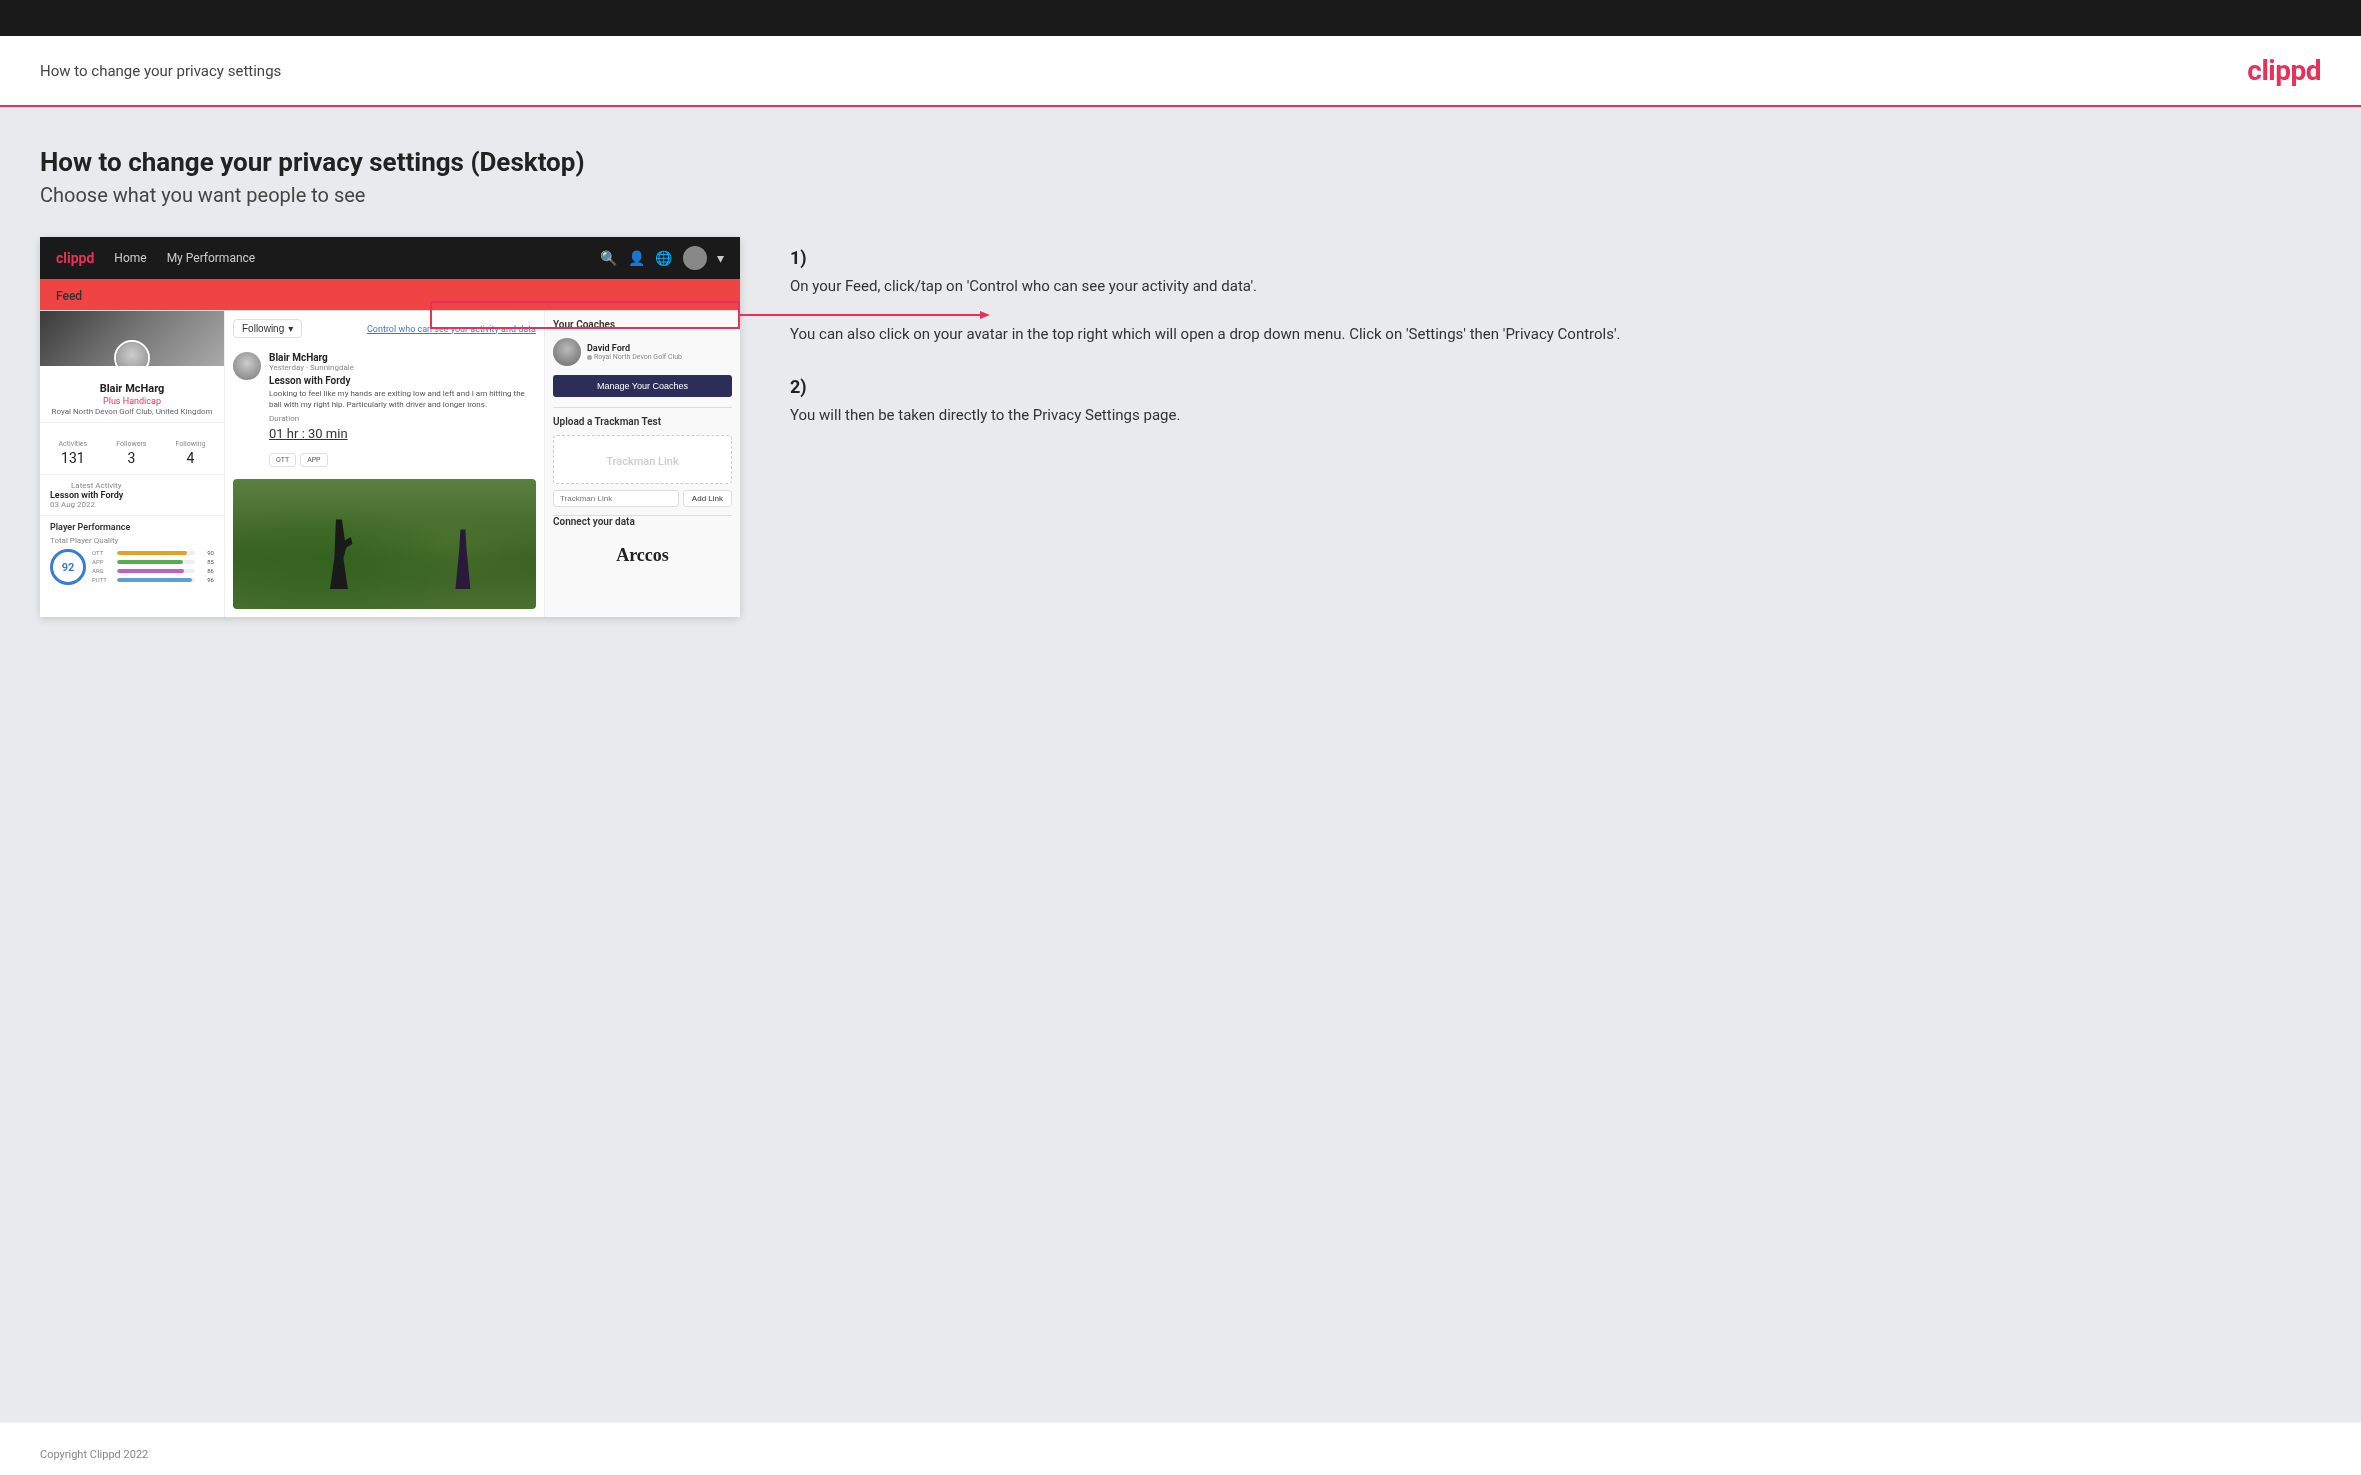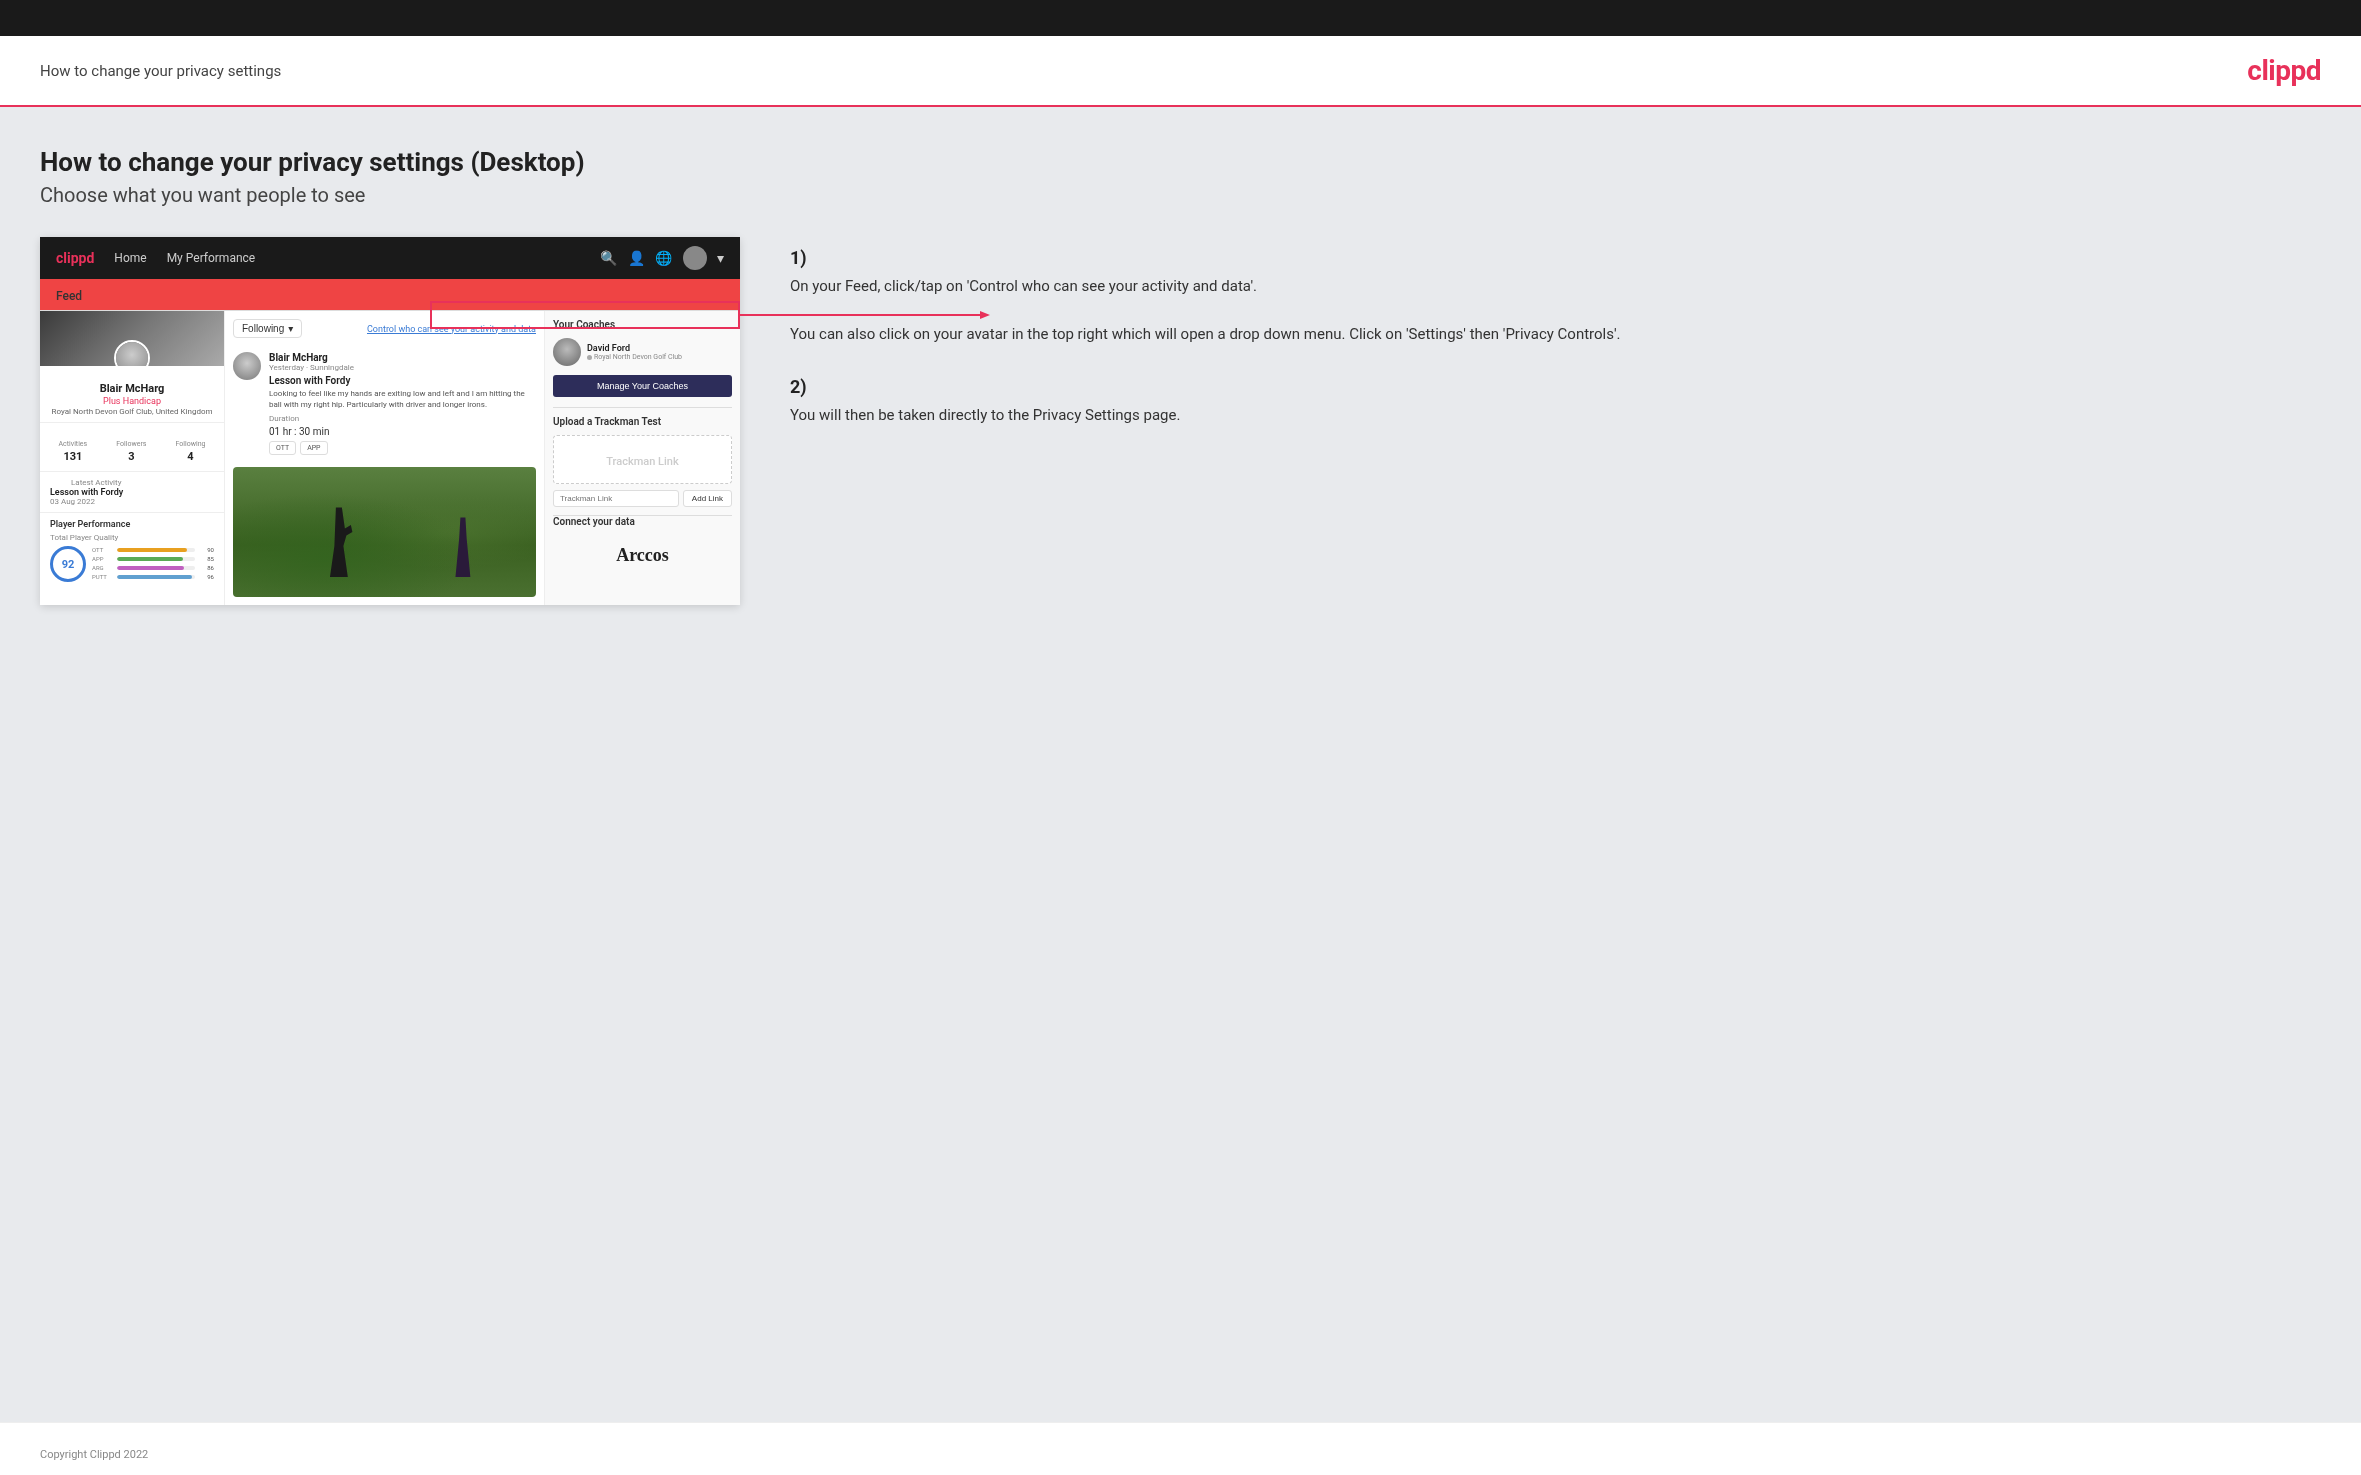--- a/index.html
+++ b/index.html
@@ -189,22 +189,22 @@
       border-top: 1px solid #eee;
     }
     .stat-item {
       text-align: center;
     }
     .stat-label {
       font-size: 7px;
       color: #888;
     }
     .stat-value {
-      font-size: 11px;
-      font-weight: 700;
+      font-size: 14px;
+      font-weight: 400;
       color: #222;
       display: block;
     }
     .latest-activity {
       padding: 6px 10px;
       border-top: 1px solid #eee;
     }
     .latest-label {
       font-size: 8px;
       color: #888;
@@ -361,23 +361,24 @@
       color: #555;
       margin-bottom: 4px;
       line-height: 1.4;
     }
     .post-duration {
       font-size: 8px;
       color: #888;
       margin-bottom: 3px;
     }
     .post-duration-val {
-      font-size: 10px;
+      font-size: 13px;
       color: #333;
-      margin-bottom: 4px;
+      margin-bottom: 12px;
+      text-decoration: underline;
     }
     .post-tags {
       display: flex;
       gap: 4px;
     }
     .tag {
       font-size: 7px;
       padding: 2px 6px;
       border: 1px solid #ddd;
       border-radius: 3px;

